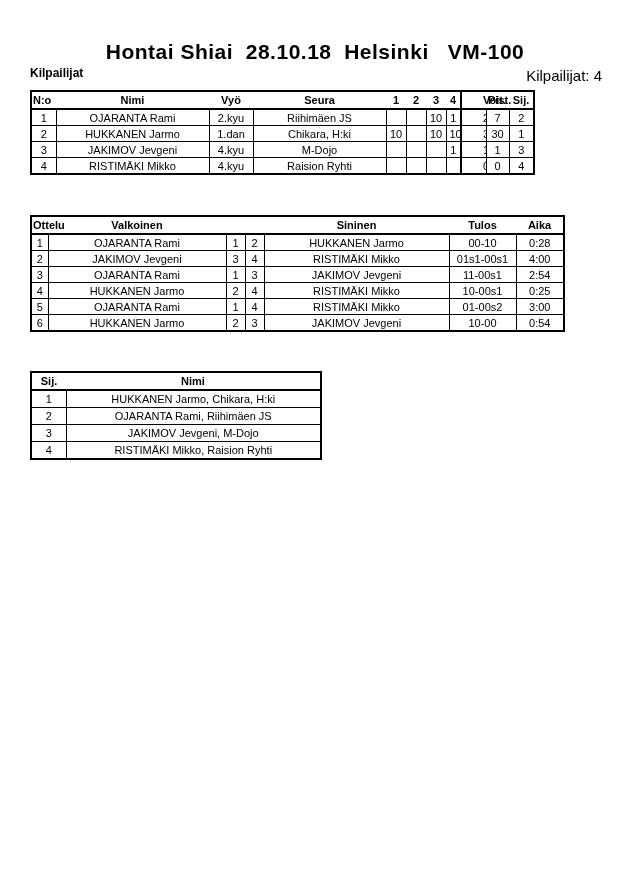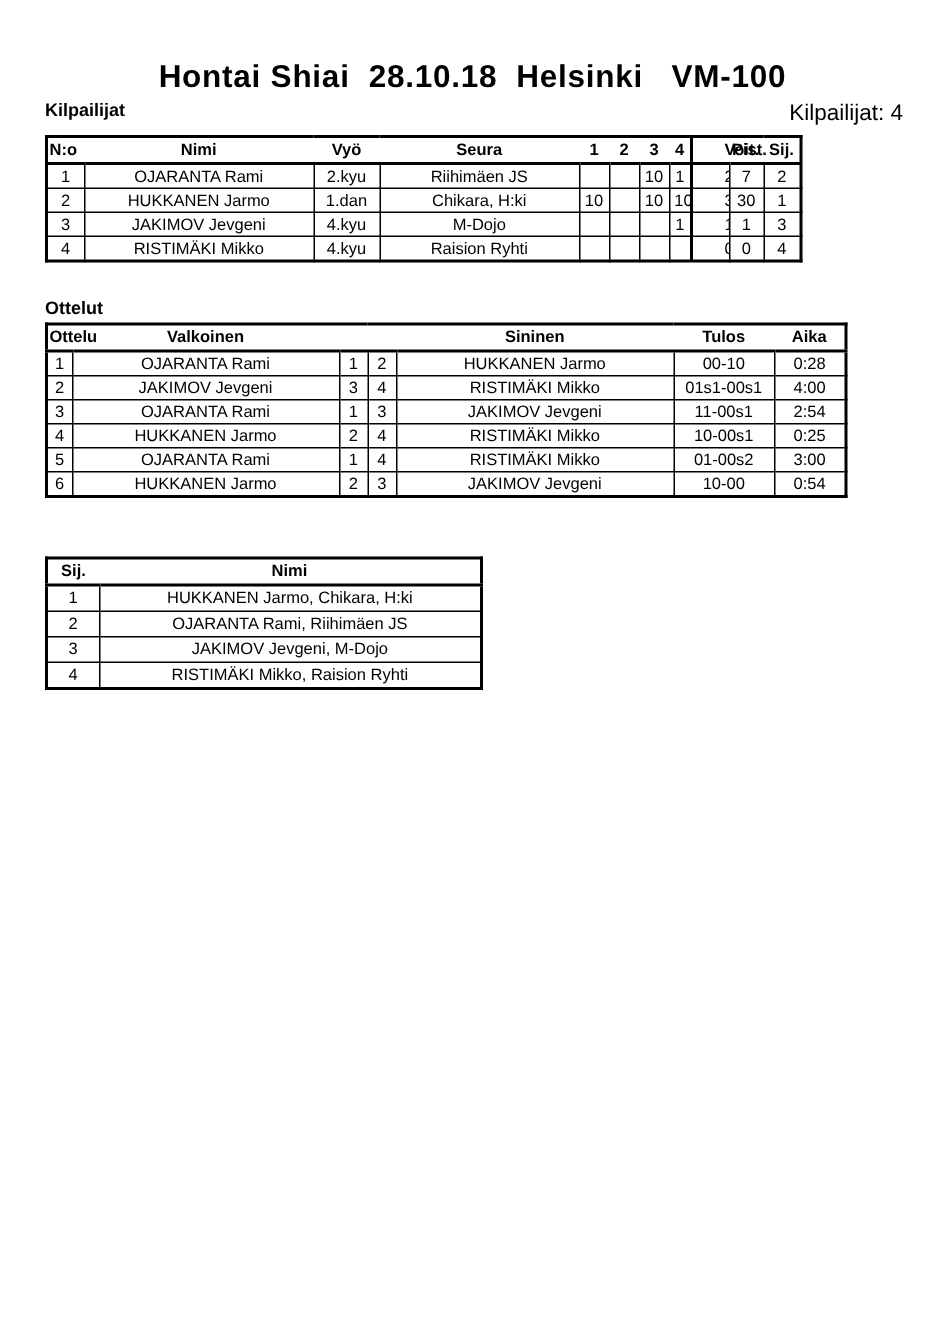--- a/index.html
+++ b/index.html
@@ -132,21 +132,20 @@
         <td class="c"></td>
         <td class="c"></td>
         <td class="c"></td>
         <td class="c sep">0</td>
         <td class="c">0</td>
         <td class="c">4</td>
       </tr>
     </tbody>
   </table>
 
-  <div class="section-label" id="ottelut-label">Ottelut</div>
 
   <table id="table-ottelut">
     <colgroup>
       <col style="width:17px">
         <col style="width:178px">
         <col style="width:19px">
         <col style="width:19px">
       <col style="width:185px">
         <col style="width:67px">
         <col style="width:48px">

